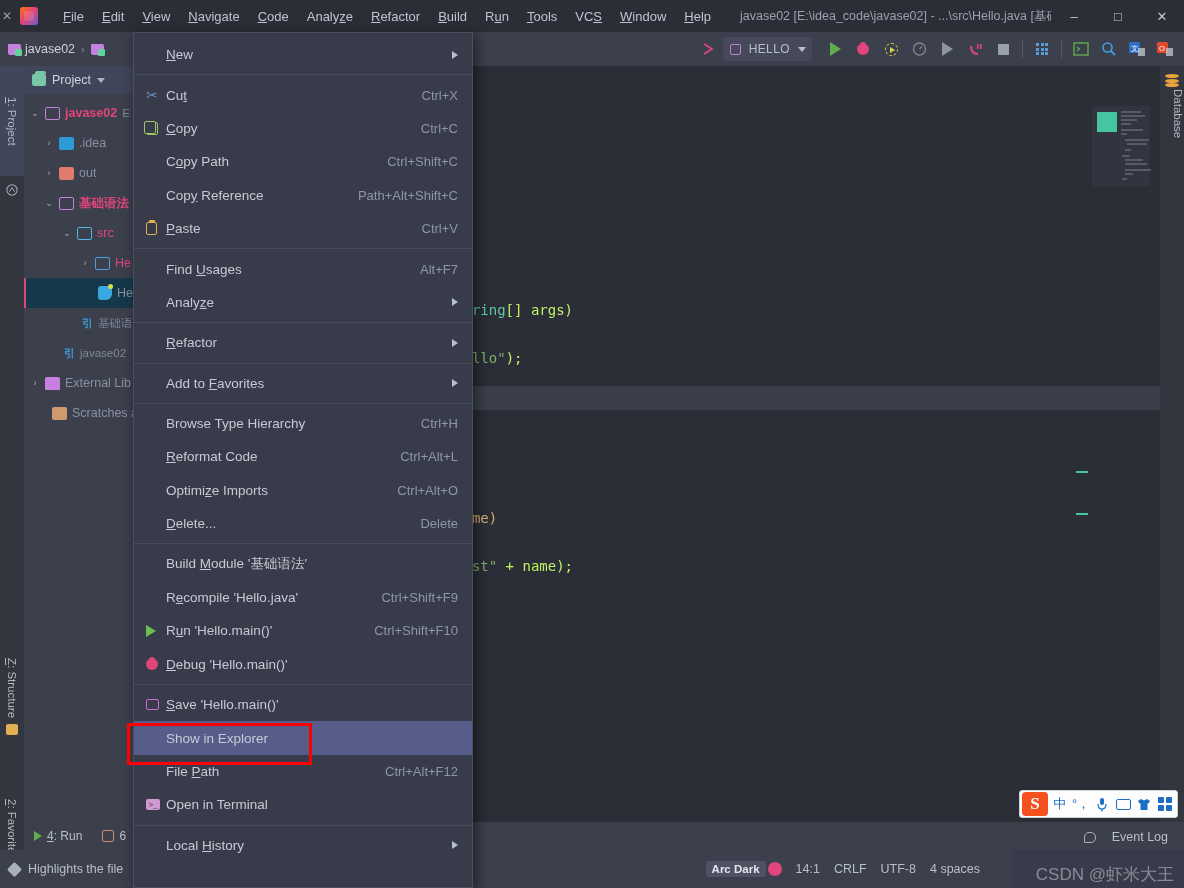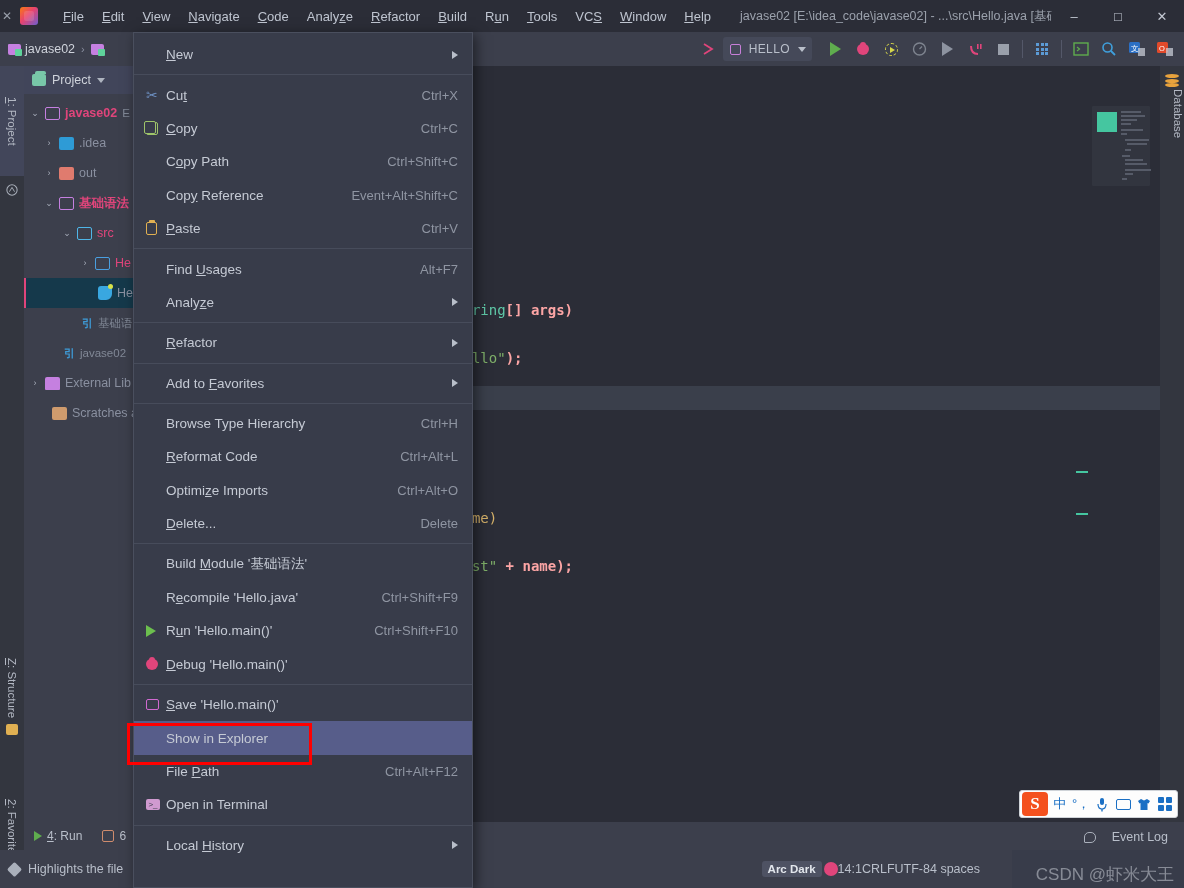--- a/index.html
+++ b/index.html
@@ -134,21 +134,21 @@
   .code {
     position: absolute; left: 44px; top: 4px; right: 90px;
     font-family: "DejaVu Sans Mono", monospace; font-size: 14px; line-height: 24px;
     white-space: pre; color: #b9bfca;
   }
   .c-kw { color: #c678a9; font-style: italic; }
   .c-cls { color: #5fc9a8; }
   .c-type { color: #5fc9a8; }
   .c-mth { color: #c3cad6; }
   .c-str { color: #7fb069; }
-  .c-pl { color: #fca5a5; font-weight: bold; }
+  .c-pl { color: #bef264; }
   .c-param { color: #d6b26a; }
   .c-doc { color: #7f848e; font-style: italic; }
   .c-name-ul { color: #d6b26a; font-style: italic; text-decoration: underline; text-decoration-style: wavy; text-decoration-color: #5f8a5f; }
   .caret-line { position: absolute; left: 0; right: 0; height: 24px; background: #3a3f4b; }
   .minimap {
     position: absolute; right: 10px; top: 40px; width: 58px; height: 80px;
     background: #32353f; border-radius: 1px;
   }
   .mm-green { position: absolute; left: 5px; top: 6px; width: 20px; height: 20px; background: #45c6a0; }
   .mm-line { position: absolute; height: 1.5px; background: #565b68; }
@@ -166,21 +166,21 @@
   }
   .bb-item { display: flex; align-items: center; gap: 5px; padding: 0 10px; }
   .bb-item u { text-decoration: underline; }
   .sq-ico { width: 12px; height: 12px; border: 1.5px solid #cf8c6d; border-radius: 2px; }
   .statusbar {
     position: absolute; left: 0; top: 850px; width: 1012px; height: 38px;
     background: #3c3f4c; display: flex; align-items: center; font-size: 12.5px; color: #b9bfca;
   }
   .sb-left { display: flex; align-items: center; gap: 7px; padding-left: 8px; }
   .diamond { width: 13px; height: 13px; background: #aab0bb; transform: rotate(45deg) scale(.82); border-radius: 2px; }
-  .sb-right { margin-left: auto; display: flex; align-items: center; padding-right: 32px; }
+  .sb-right { margin-left: auto; display: flex; align-items: center; gap: 14px; padding-right: 32px; }
   .theme-pill { background: #4e5263; padding: 2px 6px; border-radius: 3px; font-weight: bold; font-size: 11.5px; color: #e2e6ec; }
   .theme-dot { width: 14px; height: 14px; border-radius: 50%; background: #e0457b; display: inline-block; vertical-align: -3px; margin-left: 2px; }
   .eventlog {
     position: absolute; right: 16px; top: 830px; display: flex; align-items: center; gap: 16px;
     font-size: 12.5px; color: #b9bfca;
   }
   .bubble { width: 12px; height: 11px; border: 1.4px solid #aab0bb; border-radius: 5px 5px 5px 1px; }
 
   
   .ctxmenu {
@@ -570,21 +570,21 @@
 
     <div class="mi">
       <span class="mico"></span>
       <span class="mlabel">C<u>o</u>py Path</span>
       <span class="mkey">Ctrl+Shift+C</span>
     </div>
 
     <div class="mi">
       <span class="mico"></span>
       <span class="mlabel">Cop<u>y</u> Reference</span>
-      <span class="mkey">Event+Alt+Shift+C</span>
+      <span class="mkey">Path+Alt+Shift+C</span>
     </div>
 
     <div class="mi">
       <span class="mico">
           <span class="ic-paste"></span>
         </span>
       <span class="mlabel"><u>P</u>aste</span>
       <span class="mkey">Ctrl+V</span>
     </div>
     <div class="msep"></div>

